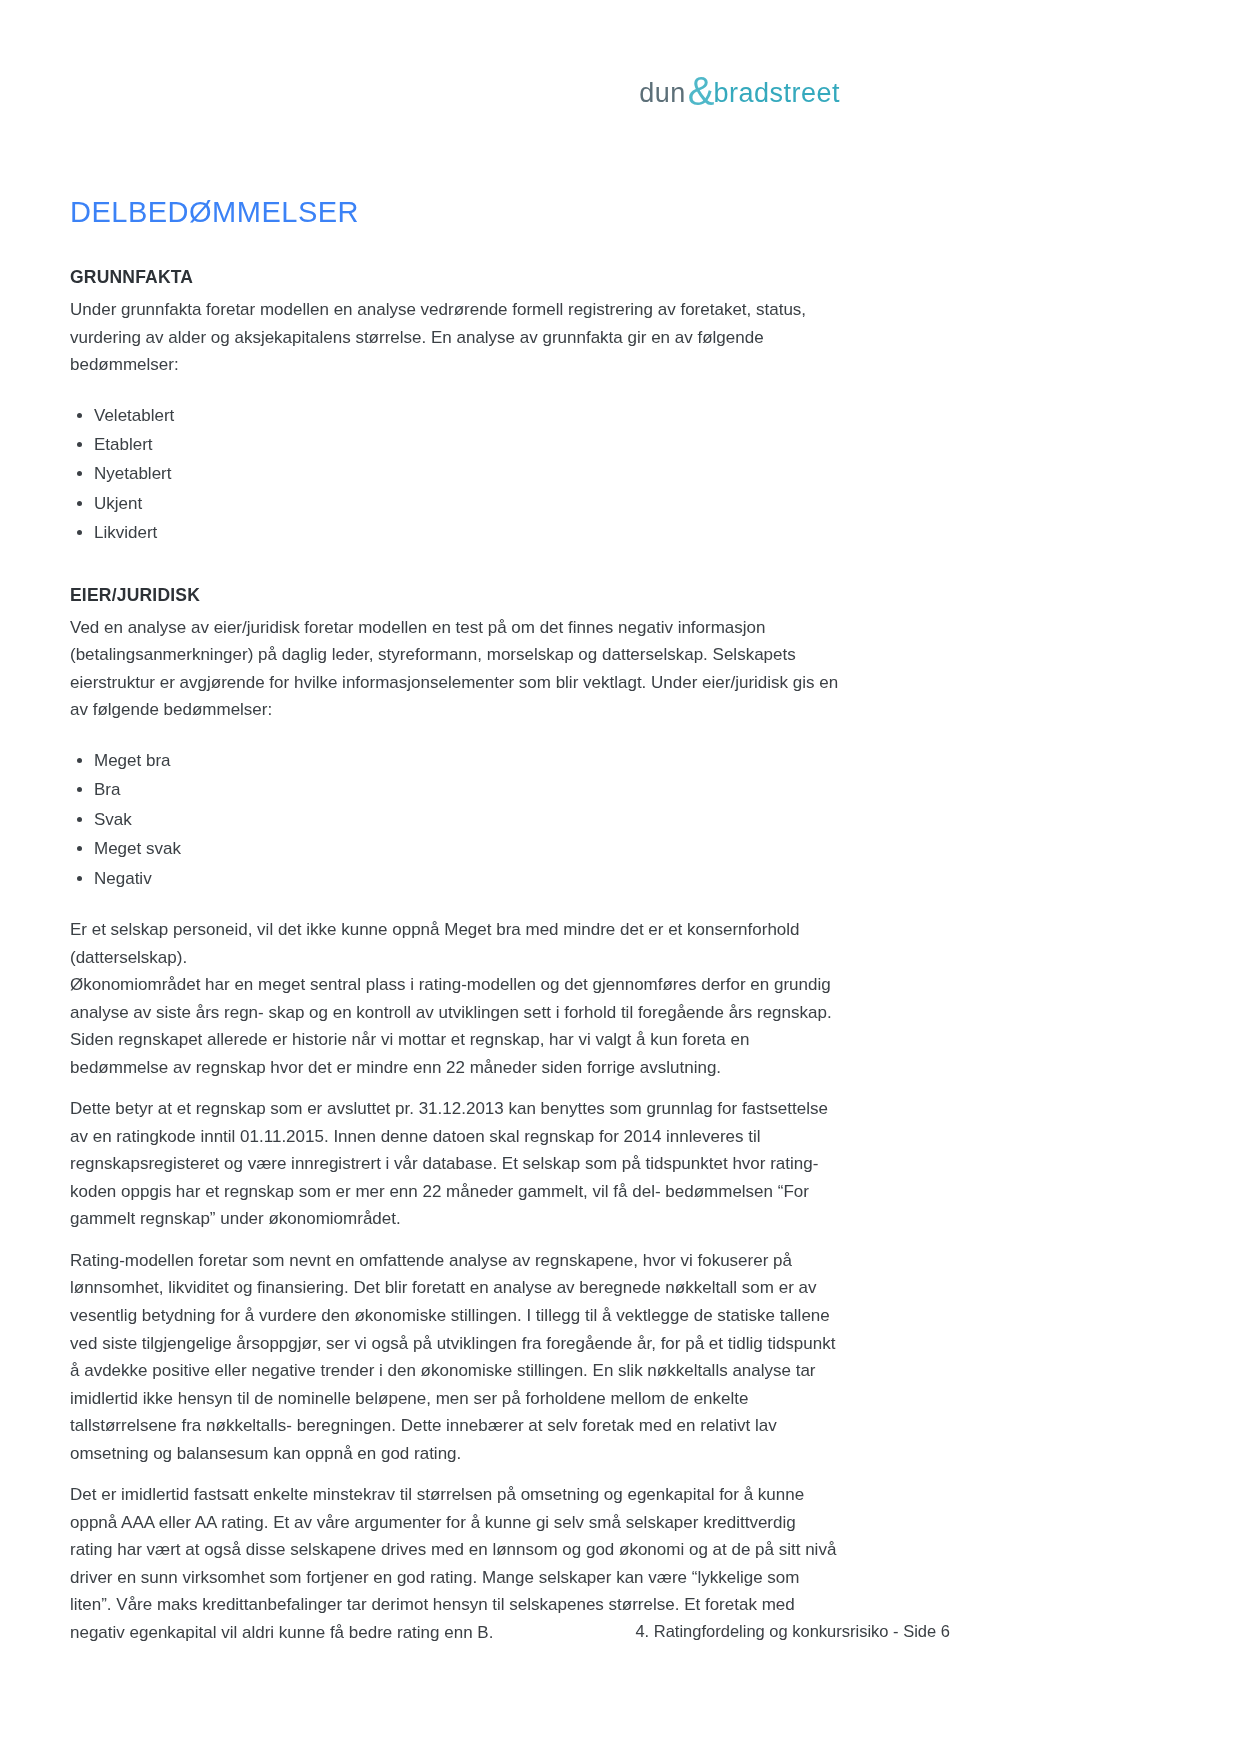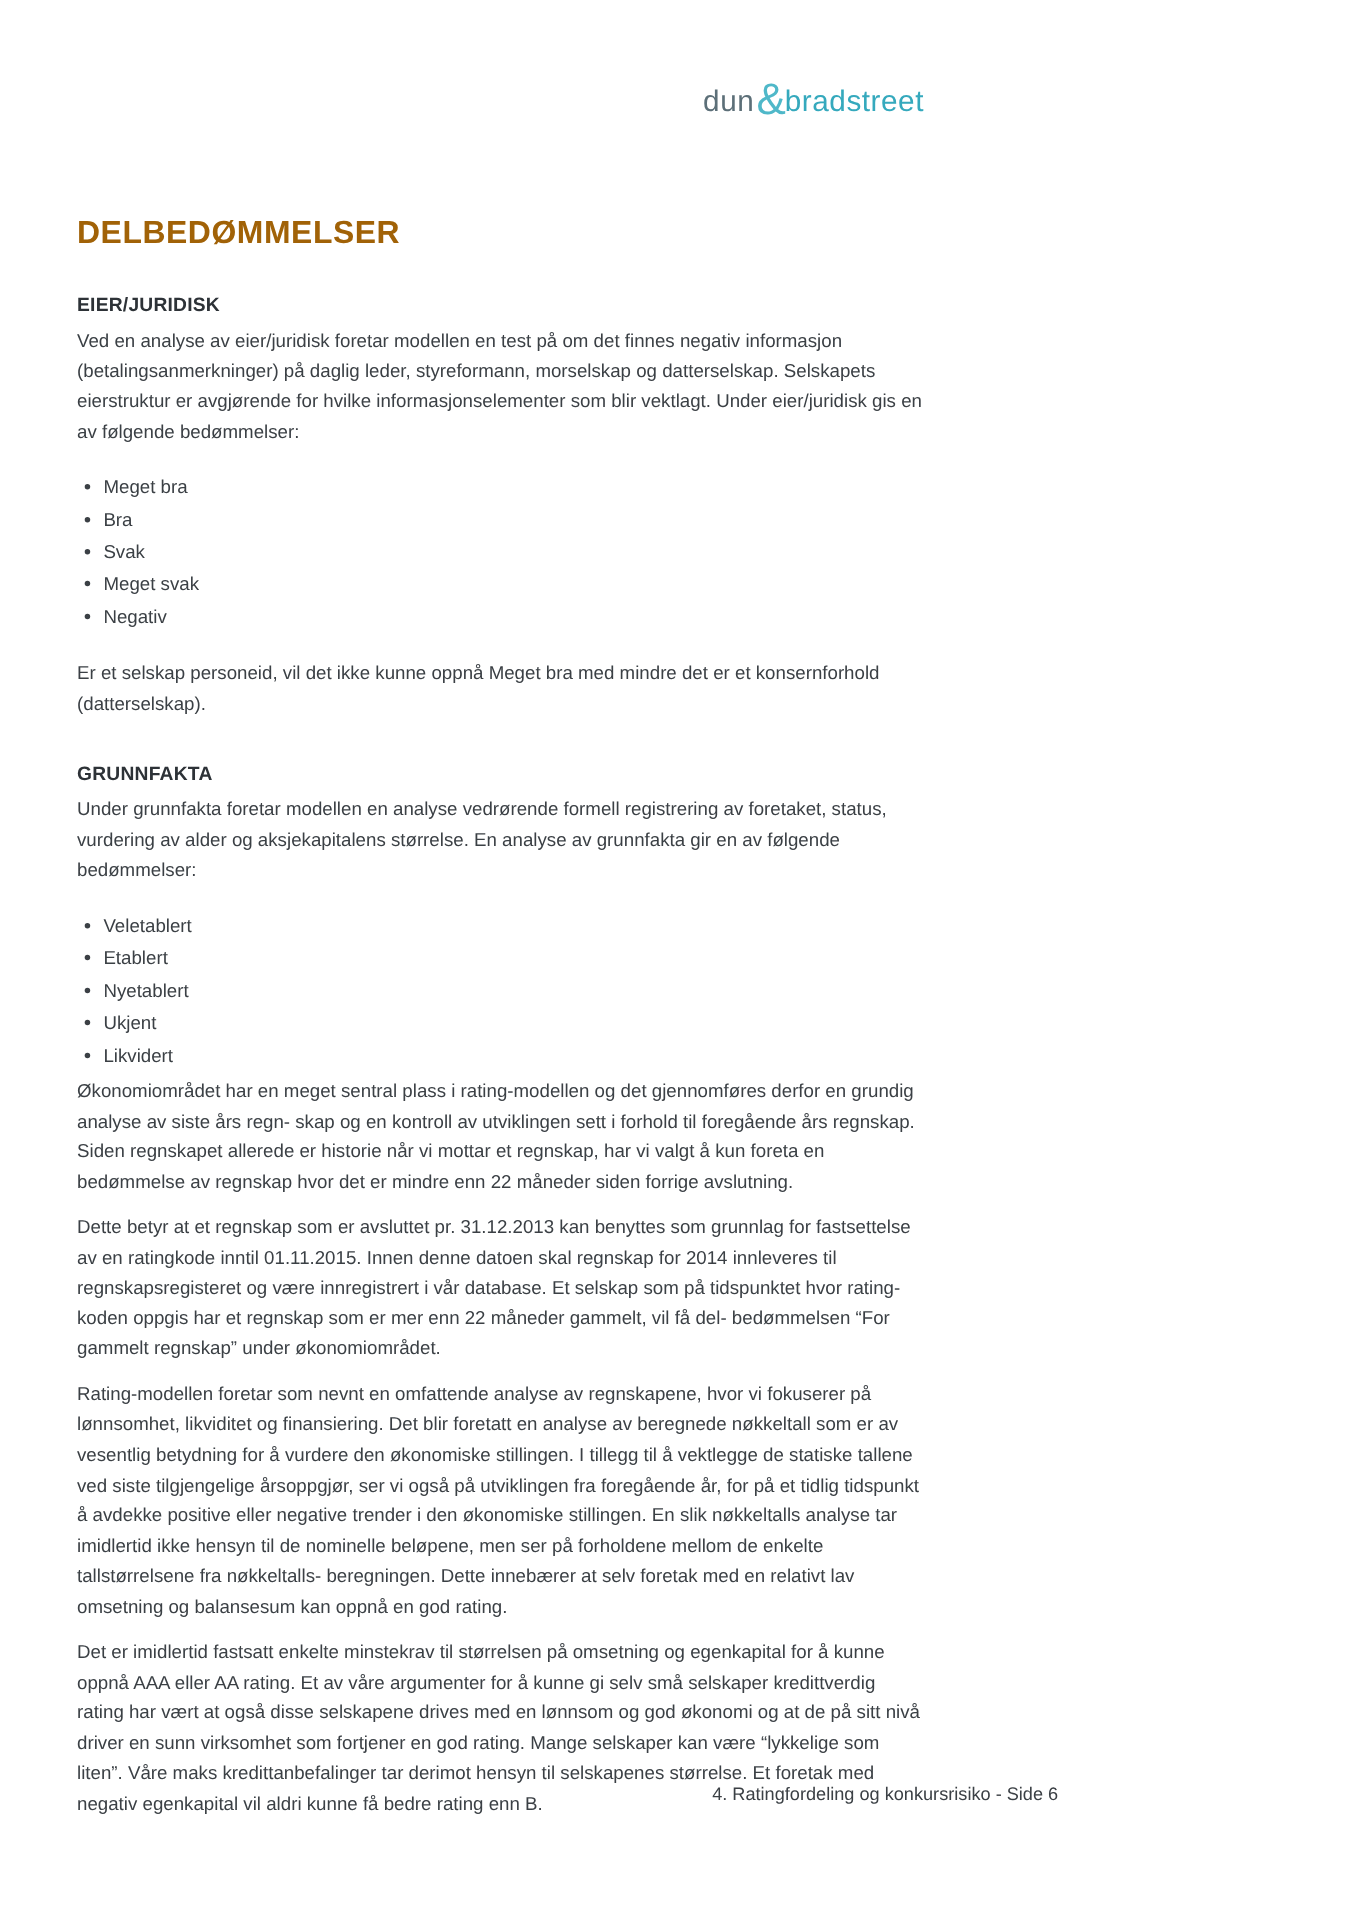--- a/index.html
+++ b/index.html
@@ -39,23 +39,23 @@
   }
   .logo .logo-brad {
     font-size: 27px;
     color: #35a9bd;
     letter-spacing: 0.5px;
   }
   
   h1.doc-title {
     margin: 86px 0 0 0;
     font-size: 29px;
-    font-weight: 700;
+    font-weight: 400;
     letter-spacing: 0.5px;
-    color: #a16207;
+    color: #3b82f6;
   }
   
   section { margin: 0; }
   h2.sec-heading {
     margin: 38px 0 8px 0;
     font-size: 17.5px;
     font-weight: 700;
     color: #2d3237;
     letter-spacing: 0.2px;
   }
@@ -81,61 +81,61 @@
     margin: 26px 0 0 0;
     font-size: 17px;
     line-height: 1.62;
     color: #3b4045;
   }
   section + section h2.sec-heading { margin-top: 40px; }
   
   .footer {
     position: absolute;
     top: 1622px;
-    left: 82px;
+    left: 70px;
     width: 880px;
     text-align: right;
     font-size: 16.5px;
     color: #3b4045;
   }
 </style>
 </head>
 <body>
 
 <div class="page">
 
   <div class="logo">
     <span class="logo-dun">dun</span><span class="logo-amp">&amp;</span><span class="logo-brad">bradstreet</span>
   </div>
 
   <h1 class="doc-title">DELBEDØMMELSER</h1>
 
   <section>
+    <h2 class="sec-heading">GRUNNFAKTA</h2>
+    <p class="body-text">Under grunnfakta foretar modellen en analyse vedrørende formell registrering av foretaket, status, vurdering av alder og aksjekapitalens størrelse. En analyse av grunnfakta gir en av følgende bedømmelser:</p>
+    <ul class="bullet-list">
+      <li>Veletablert</li>
+      <li>Etablert</li>
+      <li>Nyetablert</li>
+      <li>Ukjent</li>
+      <li>Likvidert</li>
+    </ul>
+  </section>
+
+  <section>
     <h2 class="sec-heading">EIER/JURIDISK</h2>
     <p class="body-text">Ved en analyse av eier/juridisk foretar modellen en test på om det finnes negativ informasjon (betalingsanmerkninger) på daglig leder, styreformann, morselskap og datterselskap. Selskapets eierstruktur er avgjørende for hvilke informasjonselementer som blir vektlagt. Under eier/juridisk gis en av følgende bedømmelser:</p>
     <ul class="bullet-list">
       <li>Meget bra</li>
       <li>Bra</li>
       <li>Svak</li>
       <li>Meget svak</li>
       <li>Negativ</li>
     </ul>
     <p class="note-text">Er et selskap personeid, vil det ikke kunne oppnå Meget bra med mindre det er et konsernforhold (datterselskap).</p>
-  </section>
-
-  <section>
-    <h2 class="sec-heading">GRUNNFAKTA</h2>
-    <p class="body-text">Under grunnfakta foretar modellen en analyse vedrørende formell registrering av foretaket, status, vurdering av alder og aksjekapitalens størrelse. En analyse av grunnfakta gir en av følgende bedømmelser:</p>
-    <ul class="bullet-list">
-      <li>Veletablert</li>
-      <li>Etablert</li>
-      <li>Nyetablert</li>
-      <li>Ukjent</li>
-      <li>Likvidert</li>
-    </ul>
   </section>
 
   <section>
     <p class="body-text">Økonomiområdet har en meget sentral plass i rating-modellen og det gjennomføres derfor en grundig analyse av siste års regn- skap og en kontroll av utviklingen sett i forhold til foregående års regnskap. Siden regnskapet allerede er historie når vi mottar et regnskap, har vi valgt å kun foreta en bedømmelse av regnskap hvor det er mindre enn 22 måneder siden forrige avslutning.</p>
     <p class="body-text">Dette betyr at et regnskap som er avsluttet pr. 31.12.2013 kan benyttes som grunnlag for fastsettelse av en ratingkode inntil 01.11.2015. Innen denne datoen skal regnskap for 2014 innleveres til regnskapsregisteret og være innregistrert i vår database. Et selskap som på tidspunktet hvor rating-koden oppgis har et regnskap som er mer enn 22 måneder gammelt, vil få del- bedømmelsen “For gammelt regnskap” under økonomiområdet.</p>
     <p class="body-text">Rating-modellen foretar som nevnt en omfattende analyse av regnskapene, hvor vi fokuserer på lønnsomhet, likviditet og finansiering. Det blir foretatt en analyse av beregnede nøkkeltall som er av vesentlig betydning for å vurdere den økonomiske stillingen. I tillegg til å vektlegge de statiske tallene ved siste tilgjengelige årsoppgjør, ser vi også på utviklingen fra foregående år, for på et tidlig tidspunkt å avdekke positive eller negative trender i den økonomiske stillingen. En slik nøkkeltalls analyse tar imidlertid ikke hensyn til de nominelle beløpene, men ser på forholdene mellom de enkelte tallstørrelsene fra nøkkeltalls- beregningen. Dette innebærer at selv foretak med en relativt lav omsetning og balansesum kan oppnå en god rating.</p>
     <p class="body-text">Det er imidlertid fastsatt enkelte minstekrav til størrelsen på omsetning og egenkapital for å kunne oppnå AAA eller AA rating. Et av våre argumenter for å kunne gi selv små selskaper kredittverdig rating har vært at også disse selskapene drives med en lønnsom og god økonomi og at de på sitt nivå driver en sunn virksomhet som fortjener en god rating. Mange selskaper kan være “lykkelige som liten”. Våre maks kredittanbefalinger tar derimot hensyn til selskapenes størrelse. Et foretak med negativ egenkapital vil aldri kunne få bedre rating enn B.</p>
   </section>
 
   <div class="footer">4. Ratingfordeling og konkursrisiko - Side 6</div>

